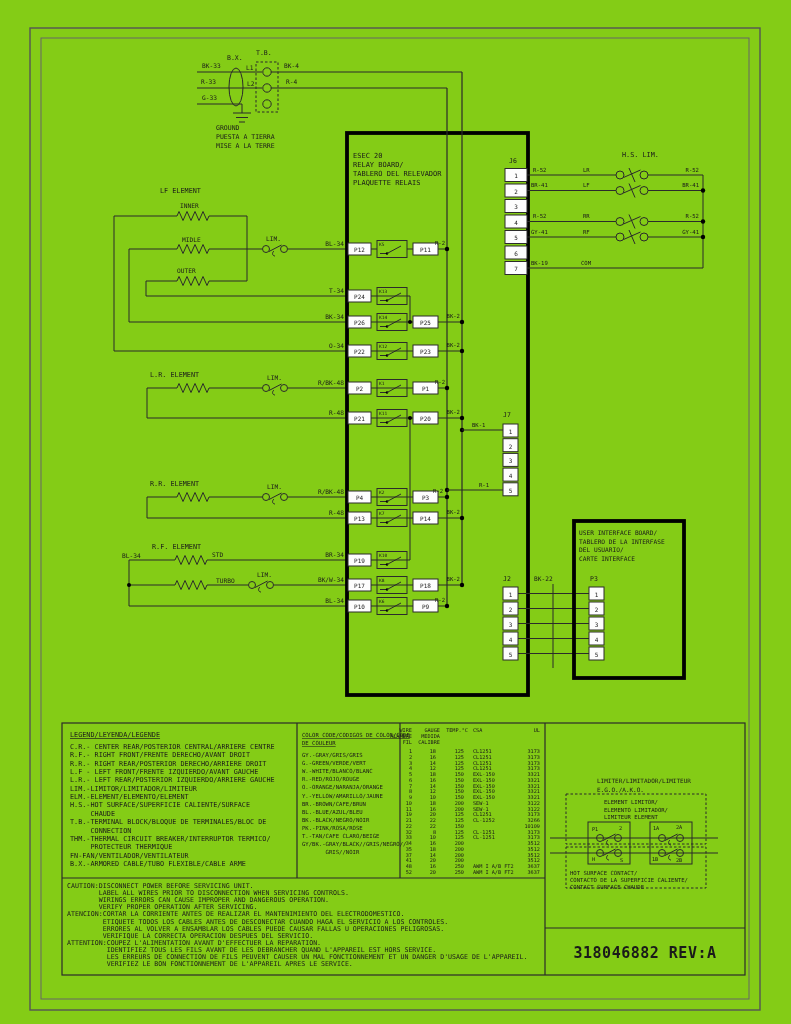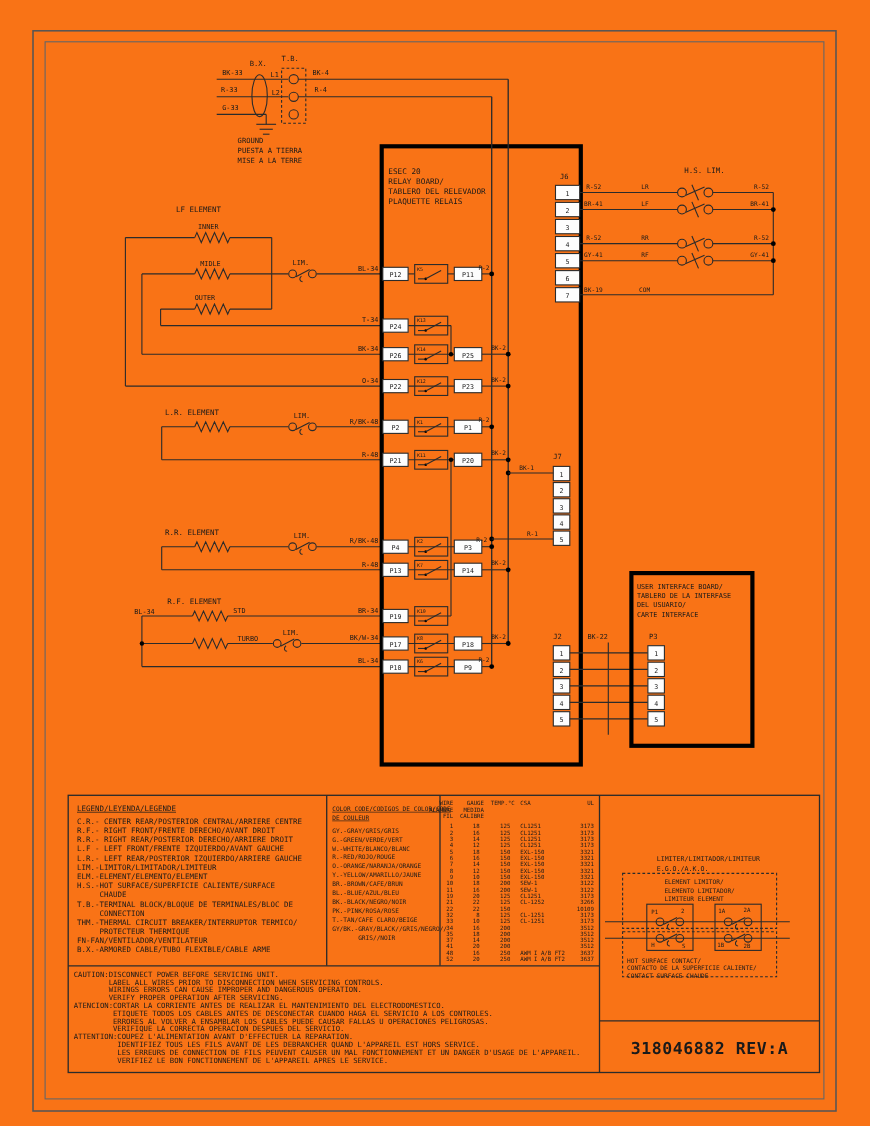--- a/index.html
+++ b/index.html
@@ -1,16 +1,16 @@
 <!DOCTYPE html>
 <html><head>
 <meta charset="utf-8">
 <style>
   html,body{margin:0;padding:0;background:#e8e8e8;}
-  #page{position:relative;width:791px;height:1024px;background:#f97316;margin:0 auto;
+  #page{position:relative;width:791px;height:1024px;background:#84cc16;margin:0 auto;
         font-family:"DejaVu Sans Mono","Liberation Mono",monospace;}
   svg{position:absolute;left:0;top:0;}
   svg text{fill:#1a1a1a;white-space:pre;font-family:"DejaVu Sans Mono","Liberation Mono",monospace;}
   .w{stroke:#2b2b2b;stroke-width:1;fill:none;}
   .w2{stroke:#2b2b2b;stroke-width:1.2;fill:none;}
   .thick{stroke:#000;stroke-width:3.8;fill:none;}
   .f1{stroke:#555;stroke-width:1.4;fill:none;}
   .f2{stroke:#666;stroke-width:1;fill:none;}
   .dash{stroke:#2b2b2b;stroke-width:1;fill:none;stroke-dasharray:2.5,2;}
   .pinbox{stroke:#2b2b2b;stroke-width:1;fill:#fdfdfd;}

